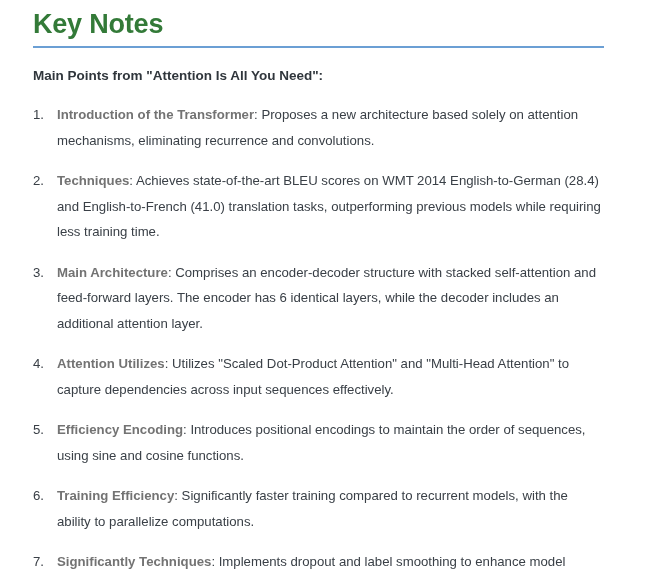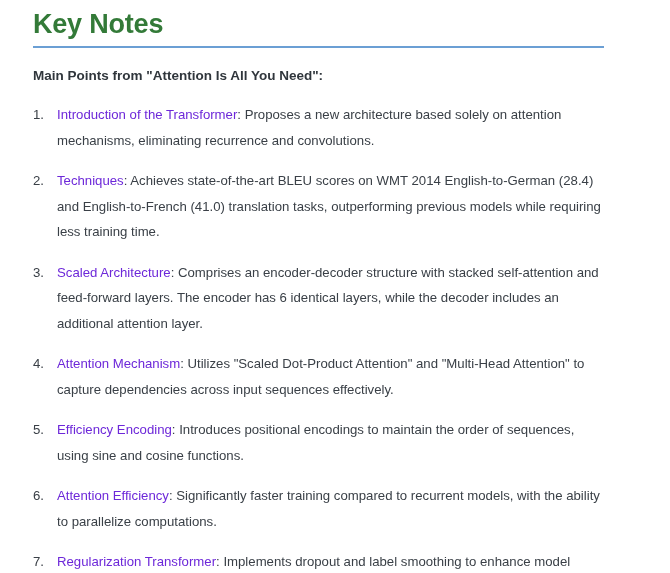--- a/index.html
+++ b/index.html
@@ -72,22 +72,22 @@
     position: absolute;
     left: 0;
     top: 0;
     width: 18px;
     font-size: 13.2px;
     line-height: 25.5px;
     color: #3a4047;
   }
 
   .item-term {
-    font-weight: normal;
-    color: #6d28d9;
+    font-weight: bold;
+    color: #737373;
   }
 
   .item-body {
     color: #3a4047;
   }
 </style>
 </head>
 <body>
 
 <div class="page">
@@ -102,34 +102,34 @@
     <li>
       <span class="item-marker">1.</span>
       <span class="item-term">Introduction of the Transformer</span><span class="item-body">: </span><span class="item-body">Proposes a new architecture based solely on attention mechanisms, eliminating recurrence and convolutions.</span>
     </li>
     <li>
       <span class="item-marker">2.</span>
       <span class="item-term">Techniques</span><span class="item-body">: </span><span class="item-body">Achieves state-of-the-art BLEU scores on WMT 2014 English-to-German (28.4) and English-to-French (41.0) translation tasks, outperforming previous models while requiring less training time.</span>
     </li>
     <li>
       <span class="item-marker">3.</span>
-      <span class="item-term">Scaled Architecture</span><span class="item-body">: </span><span class="item-body">Comprises an encoder-decoder structure with stacked self-attention and feed-forward layers. The encoder has 6 identical layers, while the decoder includes an additional attention layer.</span>
+      <span class="item-term">Main Architecture</span><span class="item-body">: </span><span class="item-body">Comprises an encoder-decoder structure with stacked self-attention and feed-forward layers. The encoder has 6 identical layers, while the decoder includes an additional attention layer.</span>
     </li>
     <li>
       <span class="item-marker">4.</span>
-      <span class="item-term">Attention Mechanism</span><span class="item-body">: </span><span class="item-body">Utilizes "Scaled Dot-Product Attention" and "Multi-Head Attention" to capture dependencies across input sequences effectively.</span>
+      <span class="item-term">Attention Utilizes</span><span class="item-body">: </span><span class="item-body">Utilizes "Scaled Dot-Product Attention" and "Multi-Head Attention" to capture dependencies across input sequences effectively.</span>
     </li>
     <li>
       <span class="item-marker">5.</span>
       <span class="item-term">Efficiency Encoding</span><span class="item-body">: </span><span class="item-body">Introduces positional encodings to maintain the order of sequences, using sine and cosine functions.</span>
     </li>
     <li>
       <span class="item-marker">6.</span>
-      <span class="item-term">Attention Efficiency</span><span class="item-body">: </span><span class="item-body">Significantly faster training compared to recurrent models, with the ability to parallelize computations.</span>
+      <span class="item-term">Training Efficiency</span><span class="item-body">: </span><span class="item-body">Significantly faster training compared to recurrent models, with the ability to parallelize computations.</span>
     </li>
     <li>
       <span class="item-marker">7.</span>
-      <span class="item-term">Regularization Transformer</span><span class="item-body">: </span><span class="item-body">Implements dropout and label smoothing to enhance model performance and prevent overfitting.</span>
+      <span class="item-term">Significantly Techniques</span><span class="item-body">: </span><span class="item-body">Implements dropout and label smoothing to enhance model performance and prevent overfitting.</span>
     </li>
 
   </ol>
 
 </div>
 
 </body></html>

